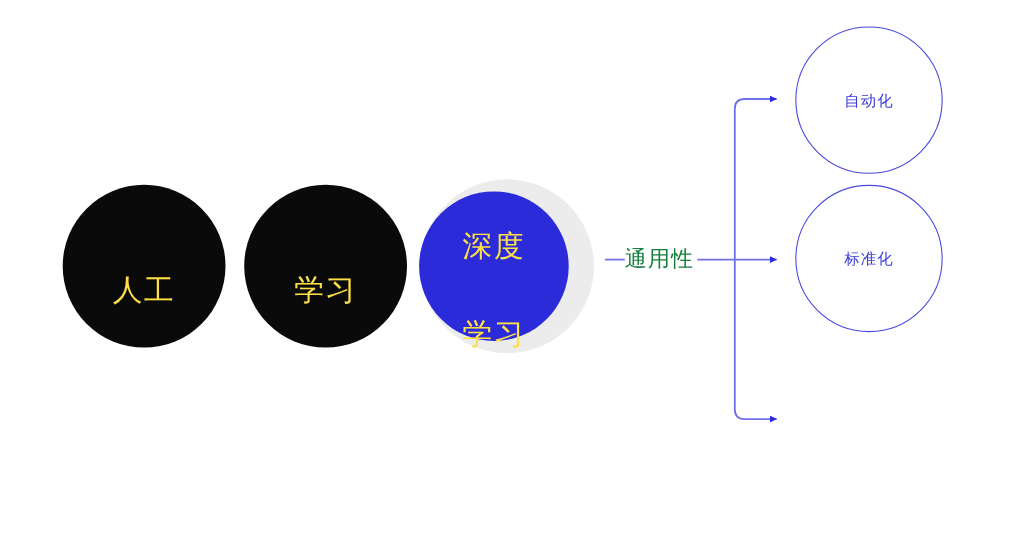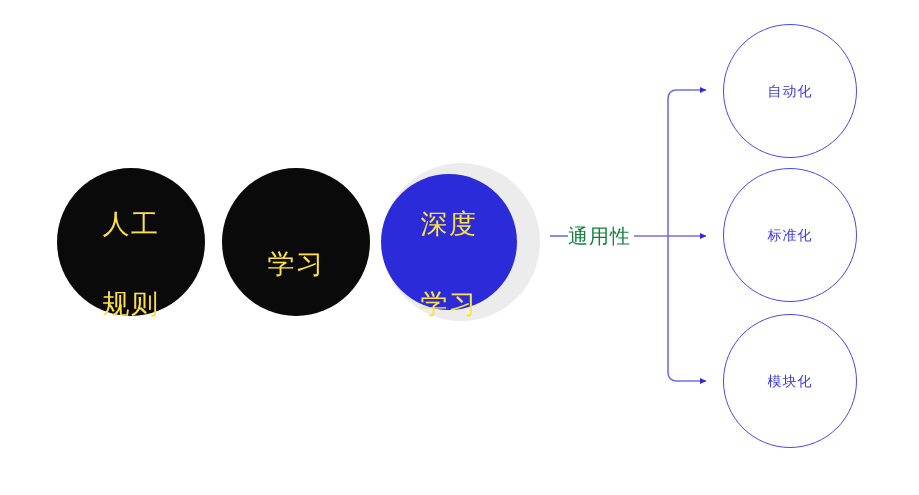--- a/index.html
+++ b/index.html
@@ -106,21 +106,20 @@
 
     <path d="M 668 236 L 668 99 Q 668 90 677 90 L 706 90" fill="none" stroke="#6f6fe8" stroke-width="1.6" marker-end="url(#arrowhead)"></path>
 
     <path d="M 668 236 L 706 236" fill="none" stroke="#6f6fe8" stroke-width="1.6" marker-end="url(#arrowhead)"></path>
 
     <path d="M 668 236 L 668 372 Q 668 381 677 381 L 706 381" fill="none" stroke="#6f6fe8" stroke-width="1.6" marker-end="url(#arrowhead)"></path>
   </svg>
 
   <div class="stage-circle stage-dark" style="left:57px; top:168px; width:148px; height:148px;">
     <span class="line">人工</span>
-    <span class="line">规则</span>
   </div>
 
   <div class="stage-circle stage-dark" style="left:222px; top:168px; width:148px; height:148px;">
     <span class="line">学习</span>
   </div>
 
   <div class="stage-ring" style="left:382px; top:163px; width:158px; height:158px;"></div>
   <div class="stage-circle stage-accent" style="left:381px; top:174px; width:136px; height:136px;">
     <span class="line">深度</span>
     <span class="line">学习</span>
@@ -129,17 +128,14 @@
   <div class="connector-label" style="left:568px; top:225px;">通用性</div>
 
   <div class="outcome-circle" style="left:723px; top:24px; width:134px; height:134px;">
     <span class="line">自动化</span>
   </div>
 
   <div class="outcome-circle" style="left:723px; top:168px; width:134px; height:134px;text-align:right;">
     <span class="line">标准化</span>
   </div>
 
-  <div class="outcome-circle" style="left:723px; top:314px; width:134px; height:134px;">
-    <span class="line">模块化</span>
-  </div>
 
 </div>
 
 </body></html>

